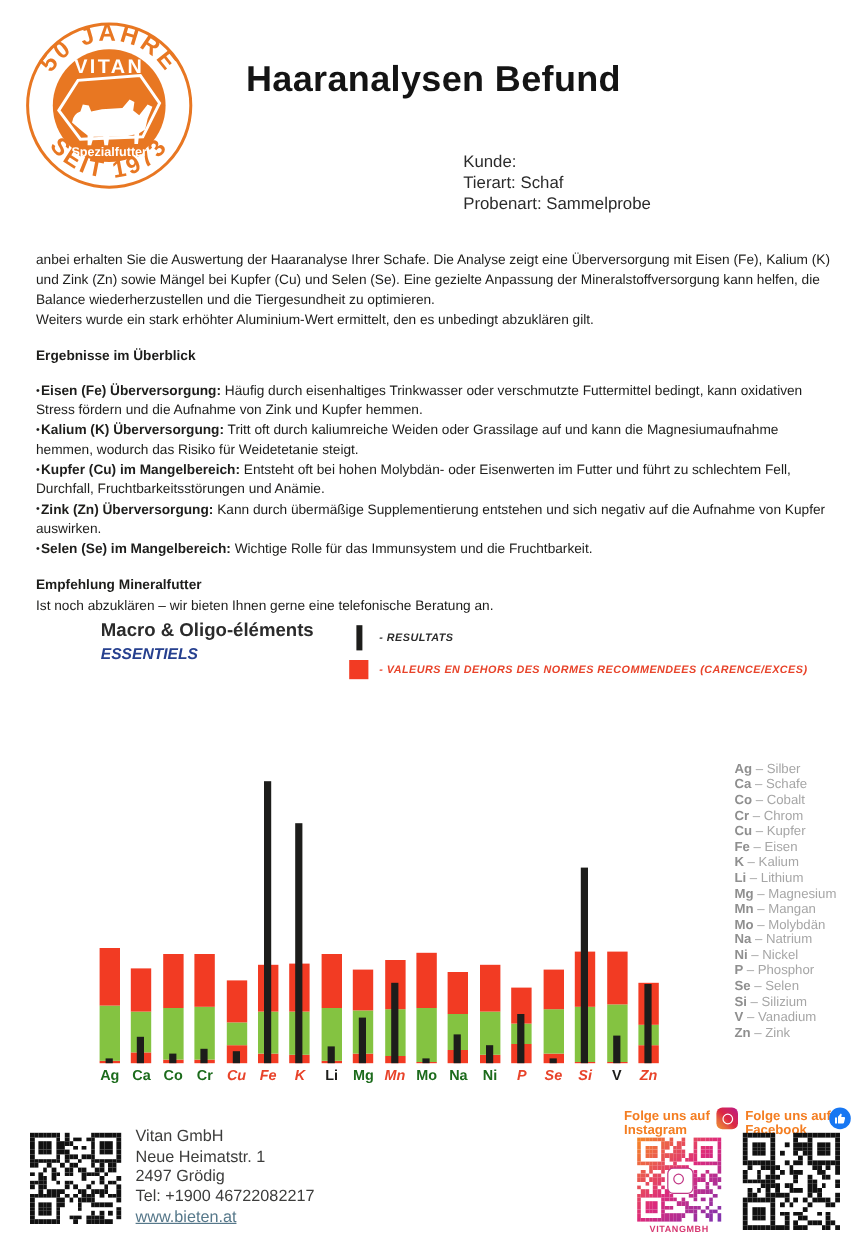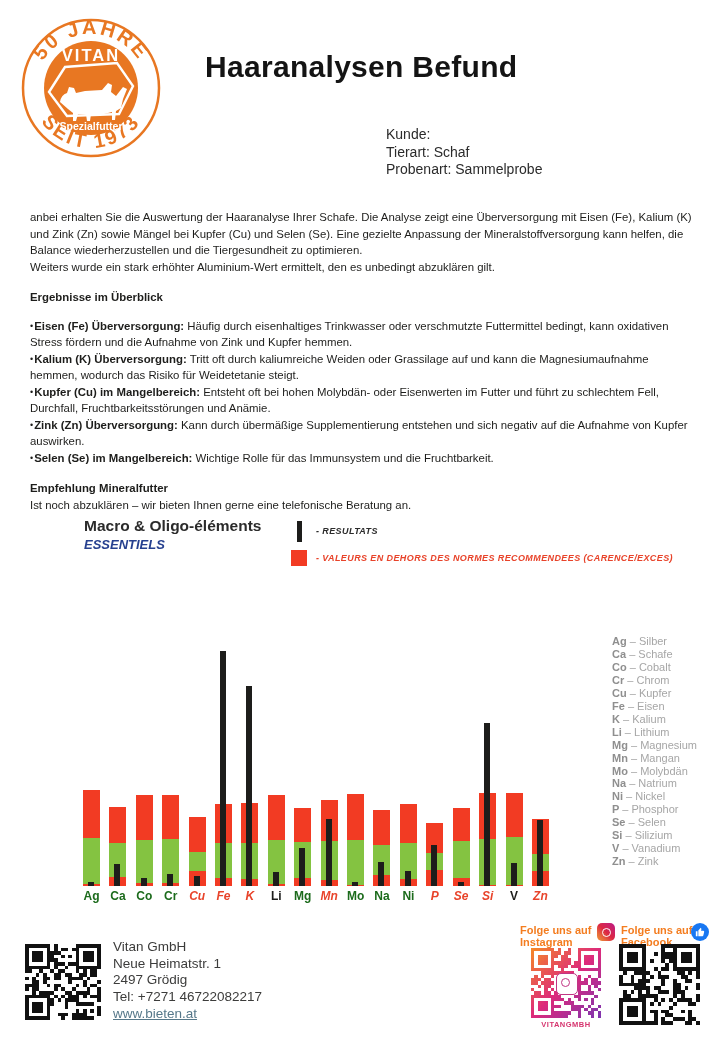--- a/index.html
+++ b/index.html
@@ -730,21 +730,21 @@
       <div class="cell" style="background: rgb(17, 17, 17);"></div>
       <div class="cell" style="background: rgb(17, 17, 17);"></div>
       <div class="cell"></div>
       <div class="cell"></div>
     </div>
   <div class="footer-info">
     <div id="company-lines">
         <div>Vitan GmbH</div>
         <div>Neue Heimatstr. 1</div>
         <div>2497 Grödig</div>
-        <div>Tel: +7271 46722082217</div>
+        <div>Tel: +1900 46722082217</div>
       </div>
     <a href="#" class="footer-link">www.bieten.at</a>
   </div>
 
   <div class="social-label insta-label">
     <span>Folge uns auf</span><br><span>Instagram</span>
   </div>
   <div class="insta-icon"></div>
   <div class="social-label fb-label">
     <span>Folge uns auf</span><br><span>Facebook</span>

